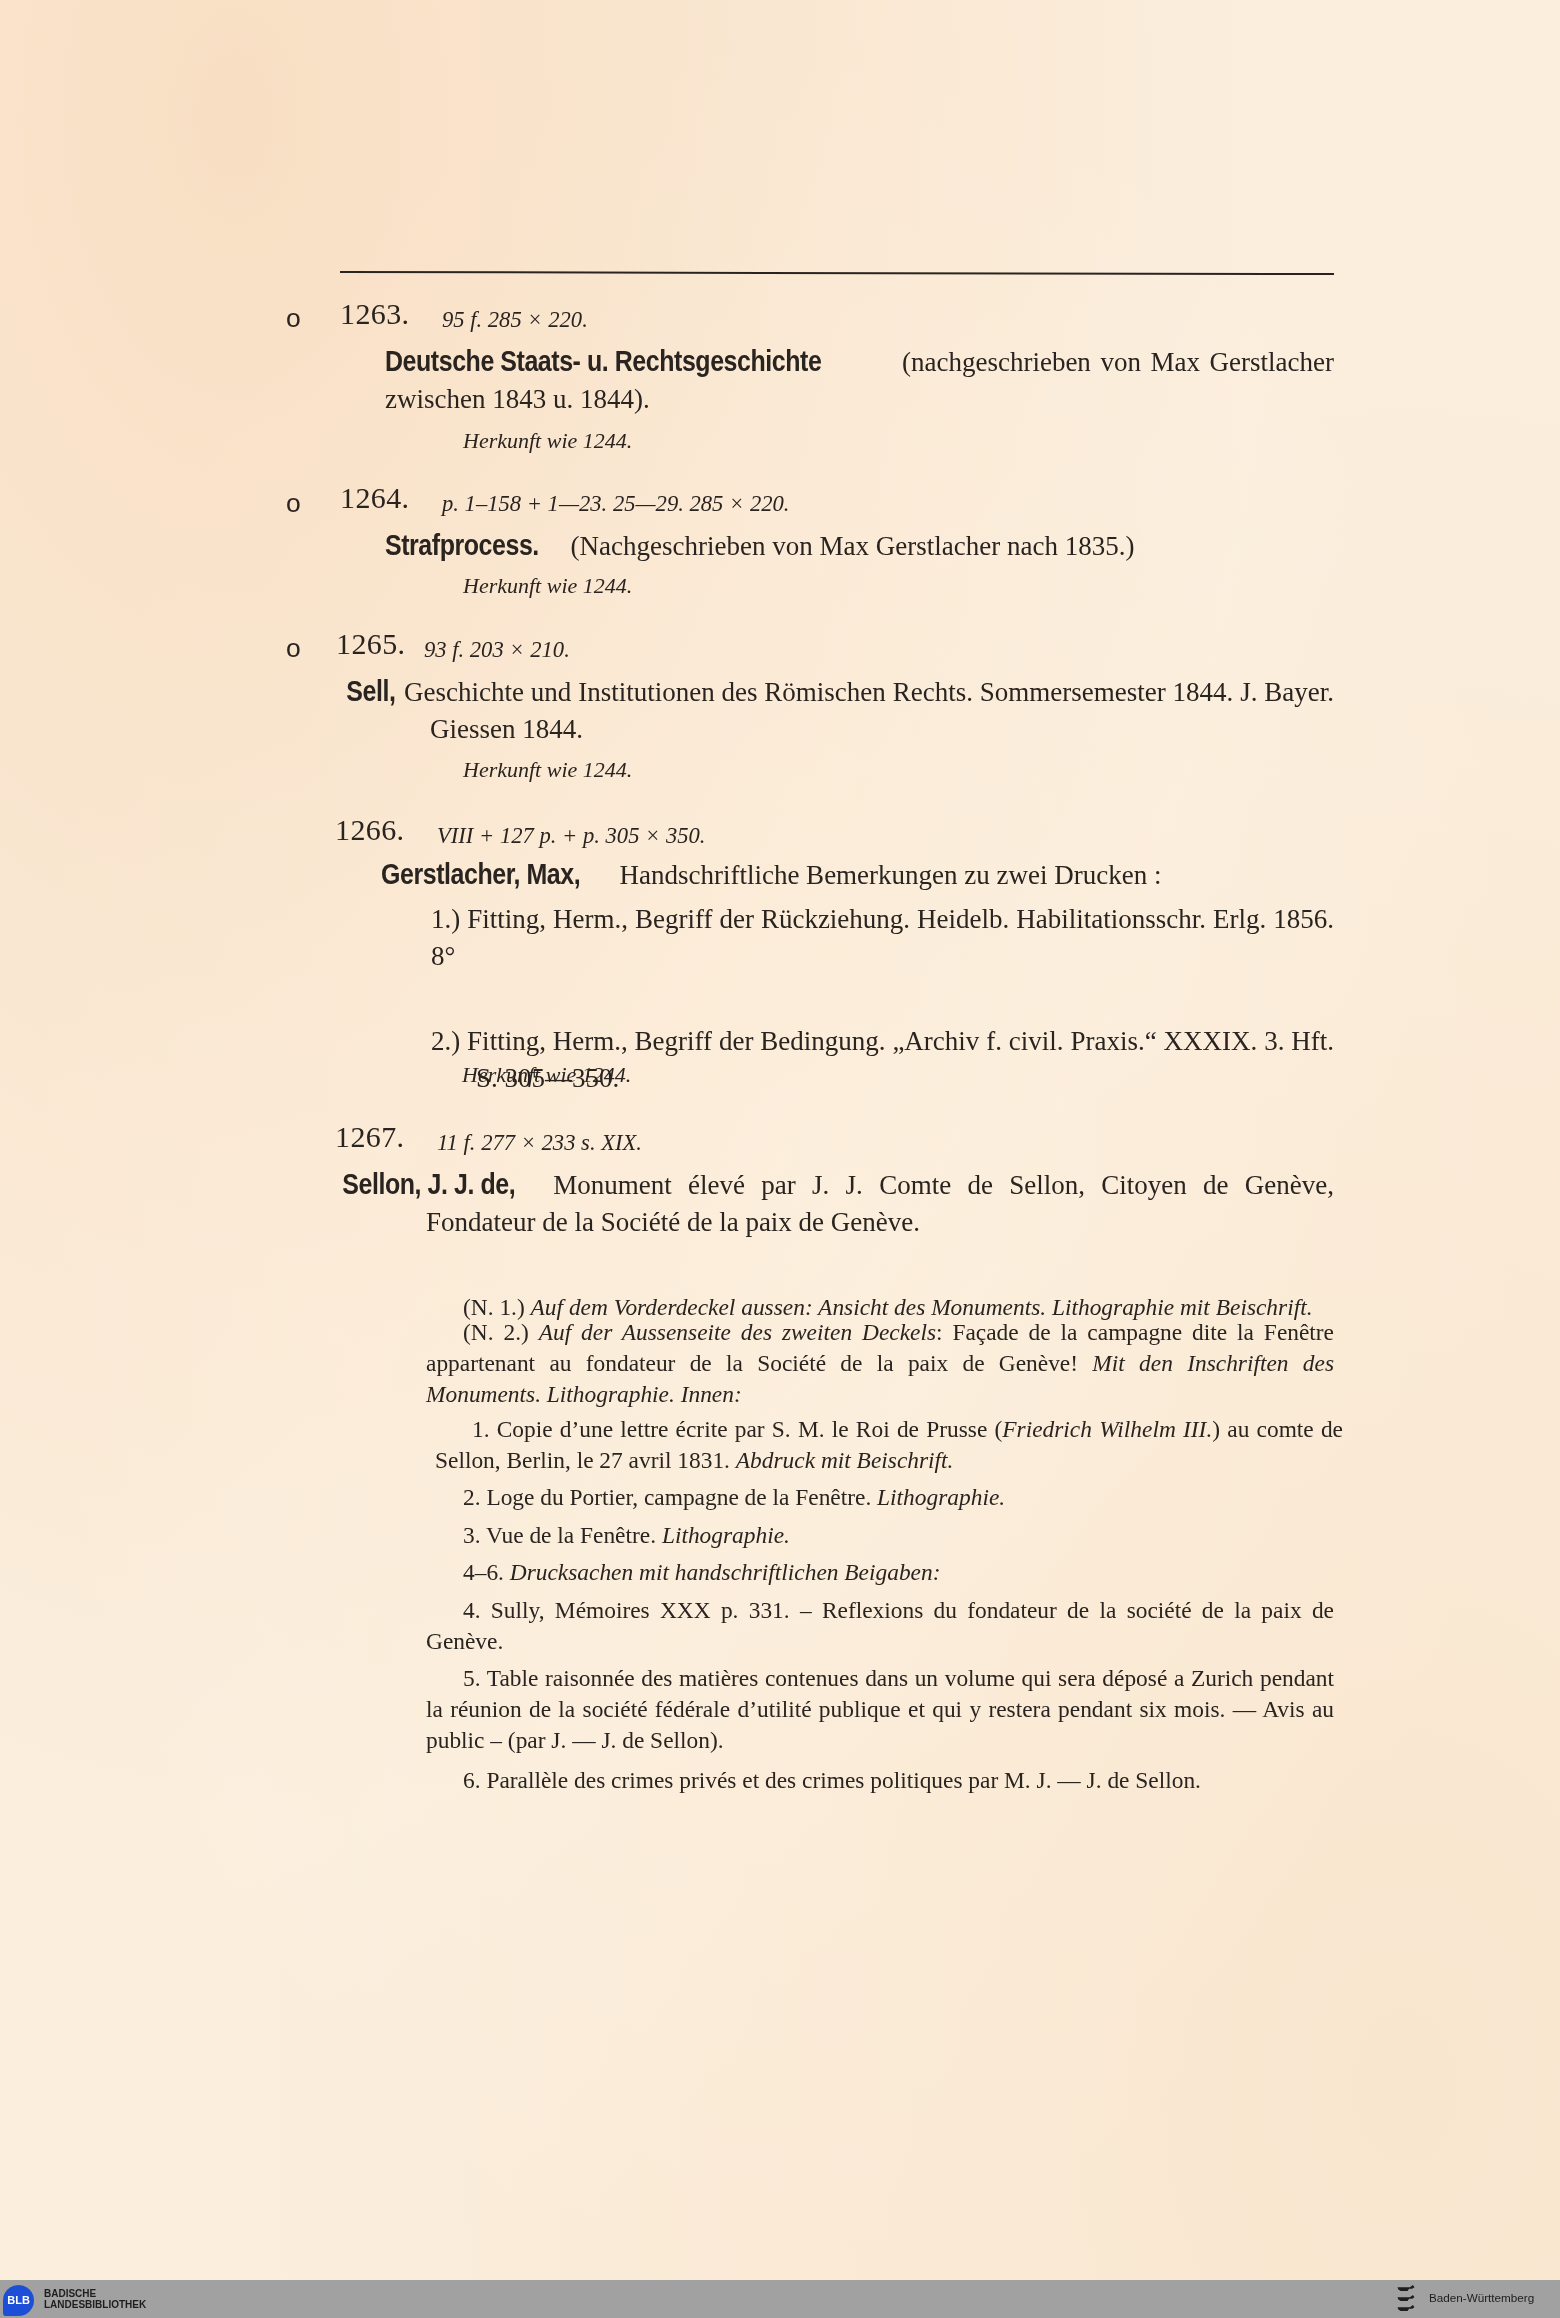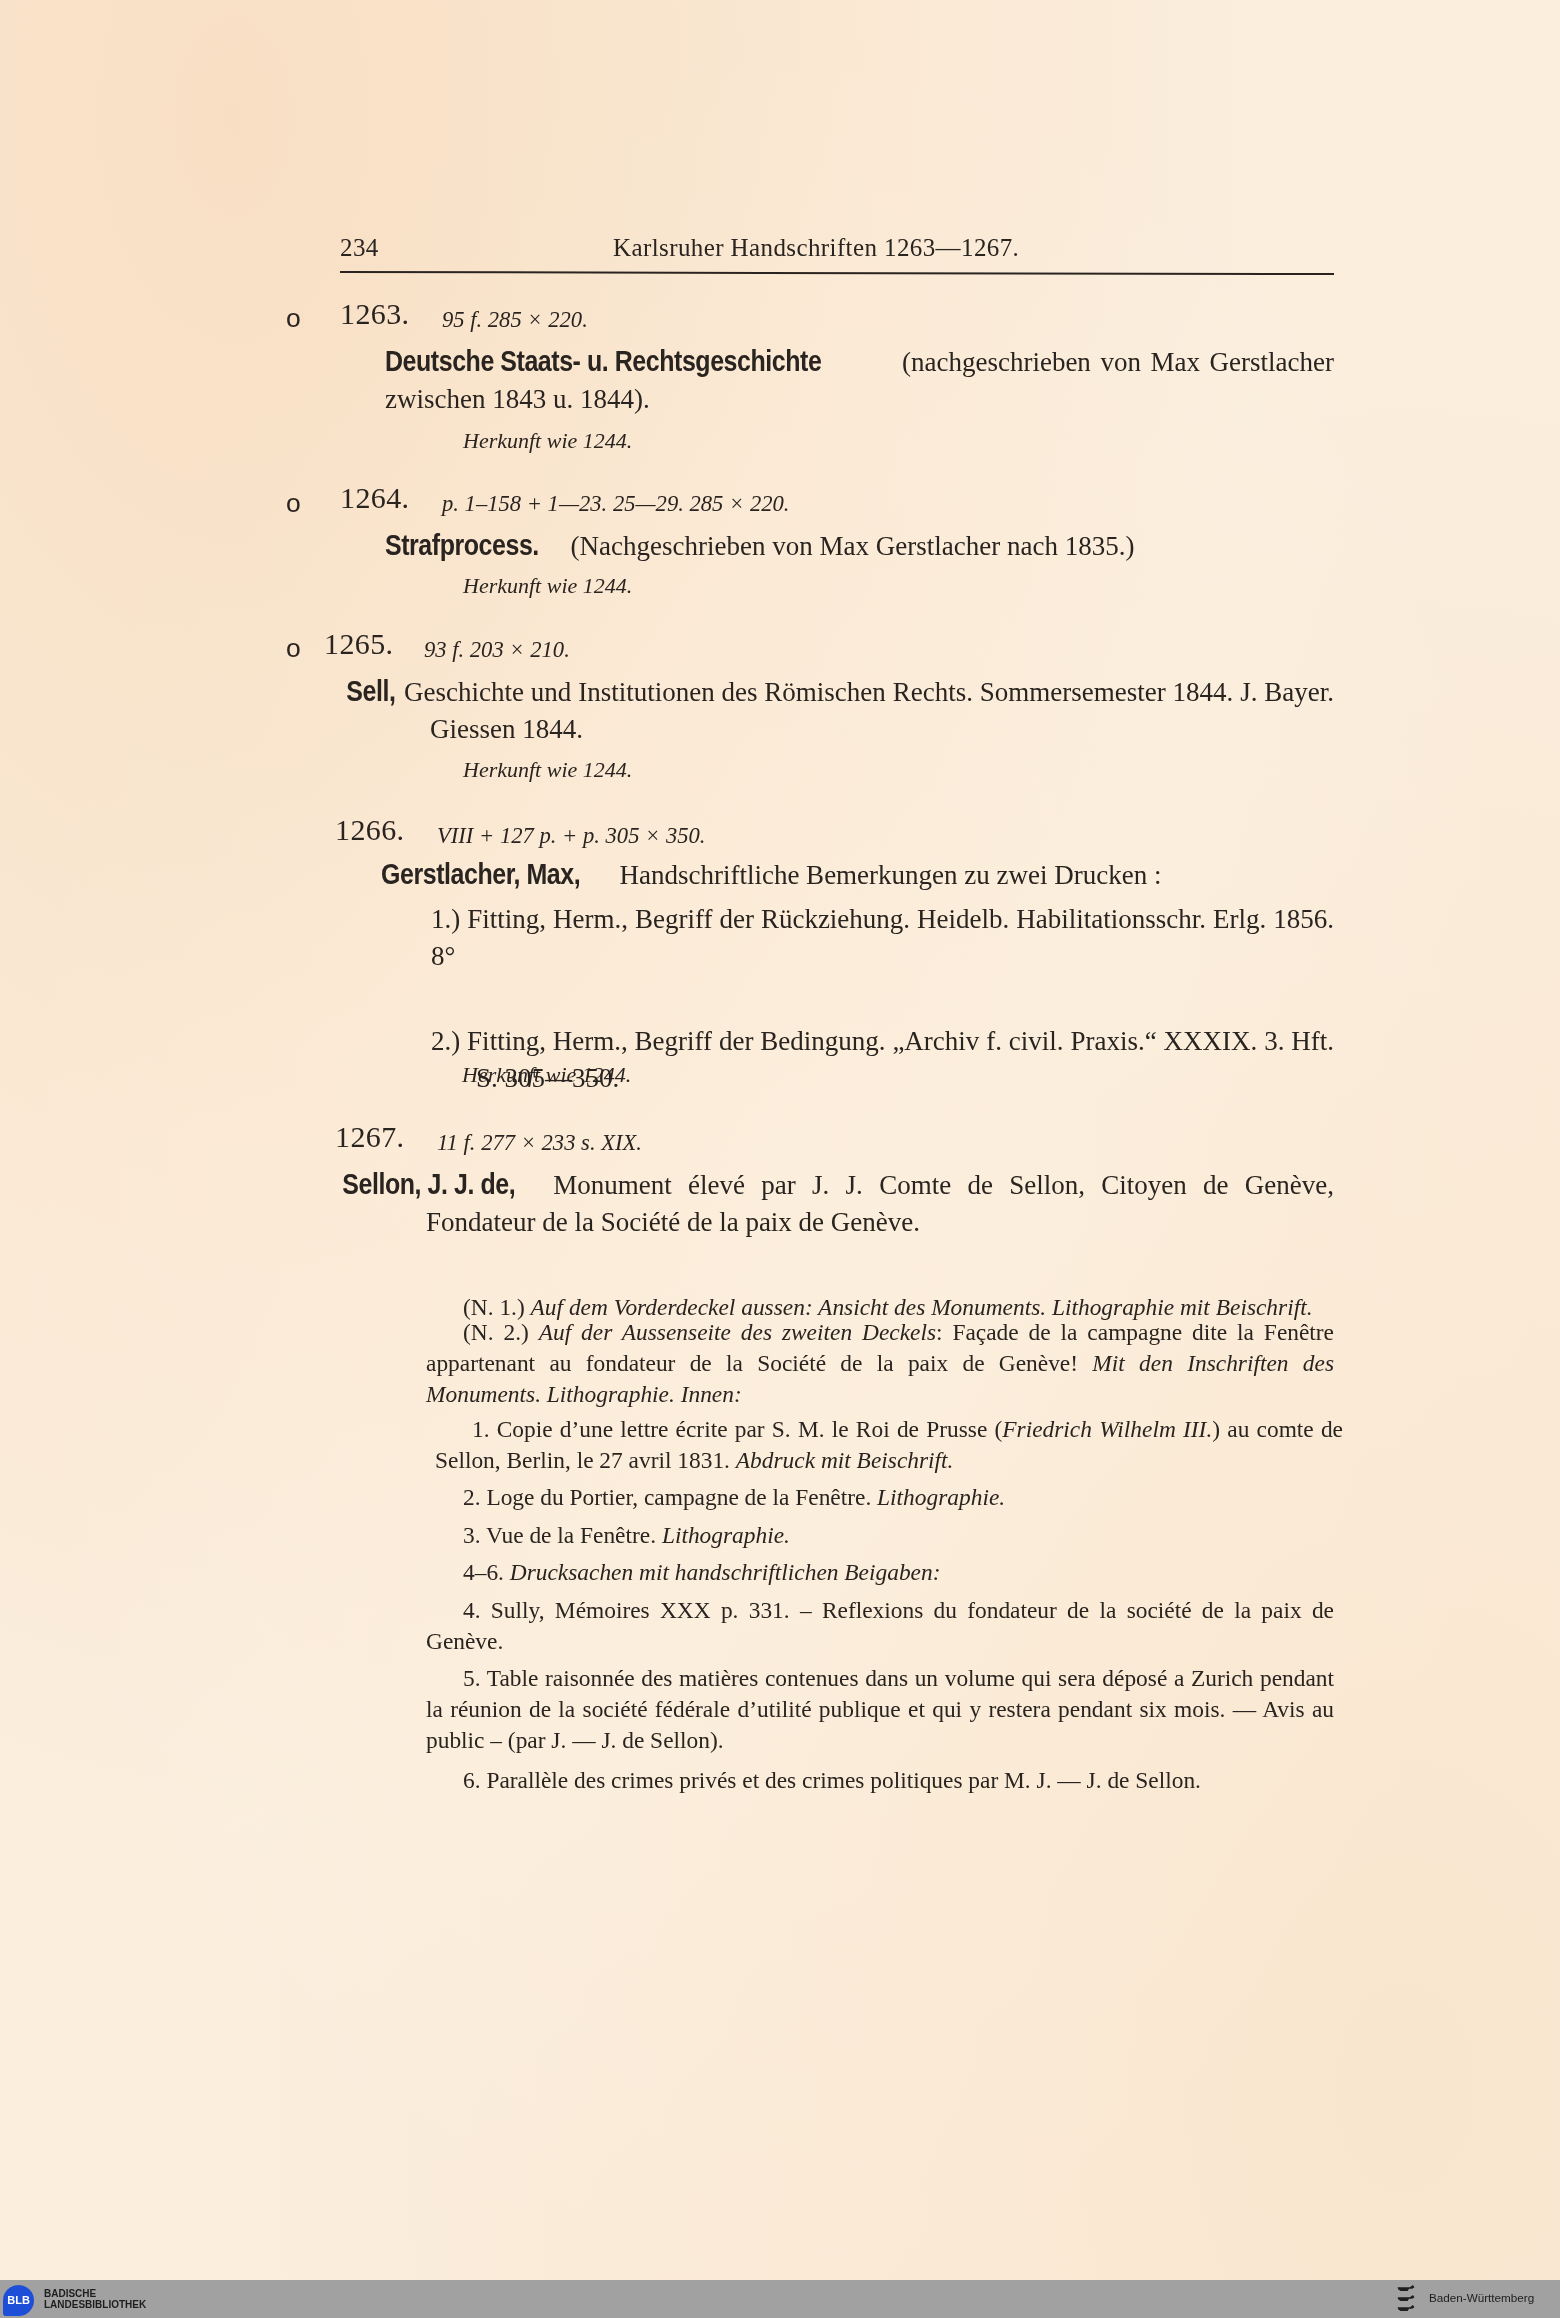--- a/index.html
+++ b/index.html
@@ -78,24 +78,20 @@
     .bw-name {
       position: absolute; left: 1429px; top: 11px; font-family: "Liberation Sans", sans-serif;
       font-size: 11.7px; color: #1e1e1e;
     }
   </style>
 </head>
 <body>
 
 <div class="page">
 
-  <div class="running-head">
-    <span class="page-no">234</span>
-    <span class="head-title">Karlsruher Handschriften 1263—1267.</span>
-  </div>
   <div class="head-rule"></div>
 
   <div class="entry">
     <span class="marker" style="top:303px">o</span>
     <span class="num" style="left:340px; top:297px">1263.</span>
     <span class="dims" style="left:442px; top:307px">95 f. 285 × 220.</span>
     <div class="para" style="left:385px; top:343px; width:949px; text-indent:0;">
       <span class="b">Deutsche Staats- u. Rechtsgeschichte</span><span> (nachgeschrieben von Max Gerstlacher zwischen 1843 u. 1844).</span>
     </div>
     <span class="herk" style="left:463px; top:428px">Herkunft wie 1244.</span>
@@ -106,21 +102,21 @@
     <span class="num" style="left:340px; top:481px">1264.</span>
     <span class="dims" style="left:442px; top:491px">p. 1–158 + 1—23. 25—29. 285 × 220.</span>
     <div class="para" style="left:385px; top:527px; width:949px;">
       <span class="b">Strafprocess.</span><span>  (Nachgeschrieben von Max Gerstlacher nach 1835.)</span>
     </div>
     <span class="herk" style="left:463px; top:573px">Herkunft wie 1244.</span>
   </div>
 
   <div class="entry">
     <span class="marker" style="top:633px">o</span>
-    <span class="num" style="left:324px; top:627px">1265.</span>
+    <span class="num" style="left:336px; top:627px">1265.</span>
     <span class="dims" style="left:424px; top:637px">93 f. 203 × 210.</span>
     <div class="para" style="left:385px; top:673px; width:949px; padding-left:45px; text-indent:-45px; box-sizing:border-box;">
       <span class="b">Sell,</span><span> Geschichte und Institutionen des Römischen Rechts. Sommersemester 1844. J. Bayer. Giessen 1844.</span>
     </div>
     <span class="herk" style="left:463px; top:757px">Herkunft wie 1244.</span>
   </div>
 
   <div class="entry">
     <span class="num" style="left:335px; top:813px">1266.</span>
     <span class="dims" style="left:437px; top:823px">VIII + 127 p. + p. 305 × 350.</span>

